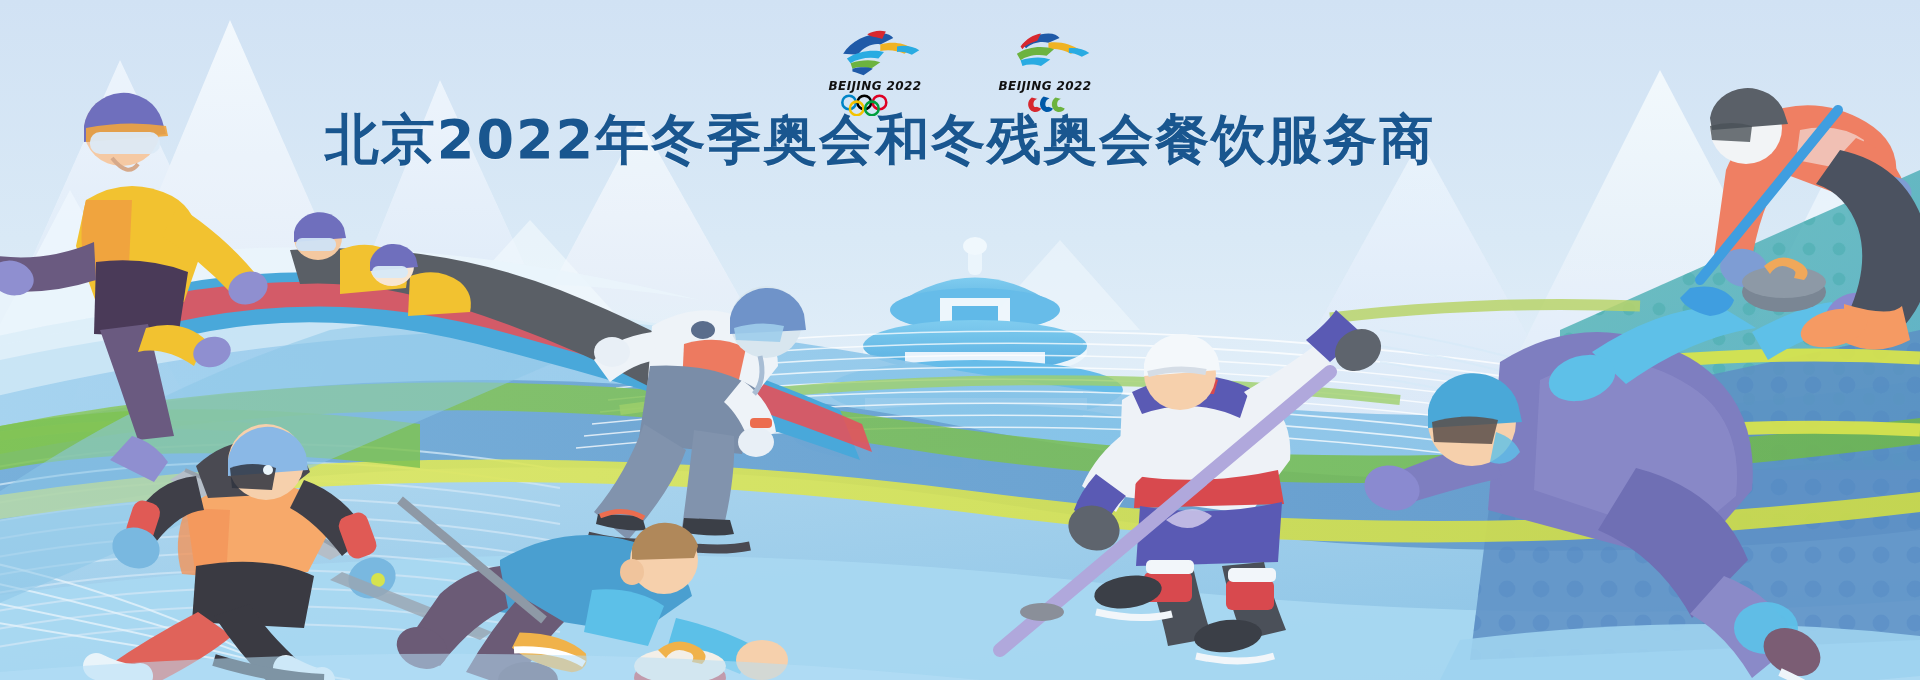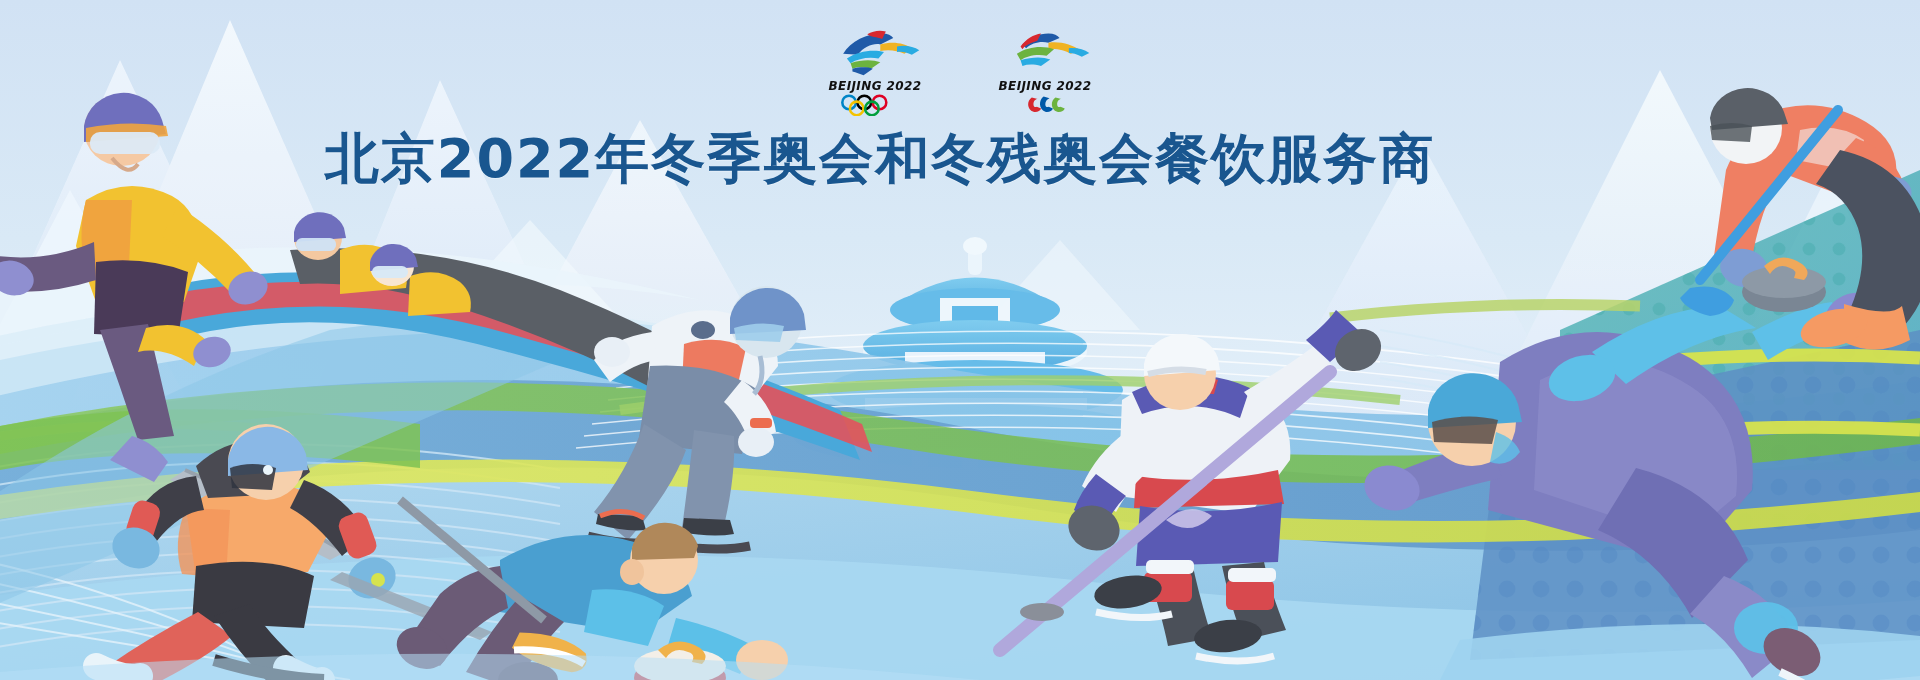--- a/index.html
+++ b/index.html
@@ -7,21 +7,21 @@
   #banner{
     position:relative;width:1920px;height:680px;overflow:hidden;
     font-family:"Liberation Sans","DejaVu Sans",sans-serif;
     background:linear-gradient(180deg,#d3e3f4 0%,#d9e8f6 30%,#e4f0fa 60%,#eaf4fb 100%);
   }
   .layer{position:absolute;inset:0;}
   svg.layer{width:1920px;height:680px;display:block;}
 
   
   #title-wrap{
-    position:absolute;left:0;top:123px;width:1760px;text-align:center;z-index:60;
+    position:absolute;left:0;top:104px;width:1760px;text-align:center;z-index:60;
   }
   #page-title{
     font-size:54px;font-weight:bold;color:#19568f;letter-spacing:2px;
     font-family:"DejaVu Sans","Liberation Sans",sans-serif;
     text-shadow:0 1px 0 rgba(255,255,255,.35);
     white-space:nowrap;
   }
 
   
   #emblems{

